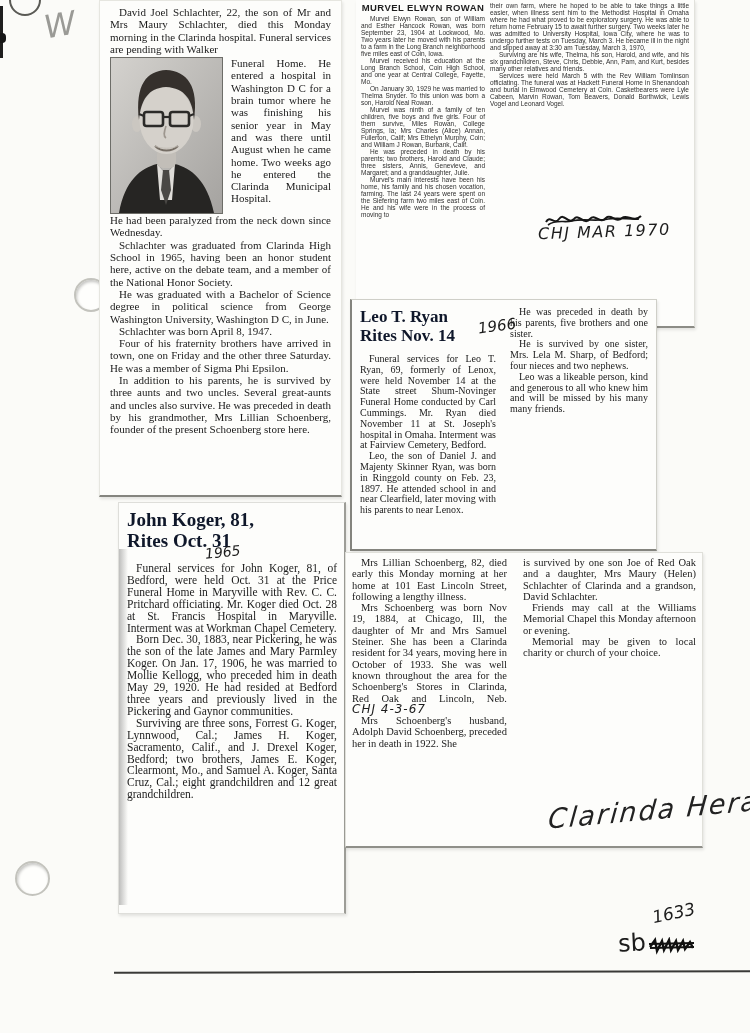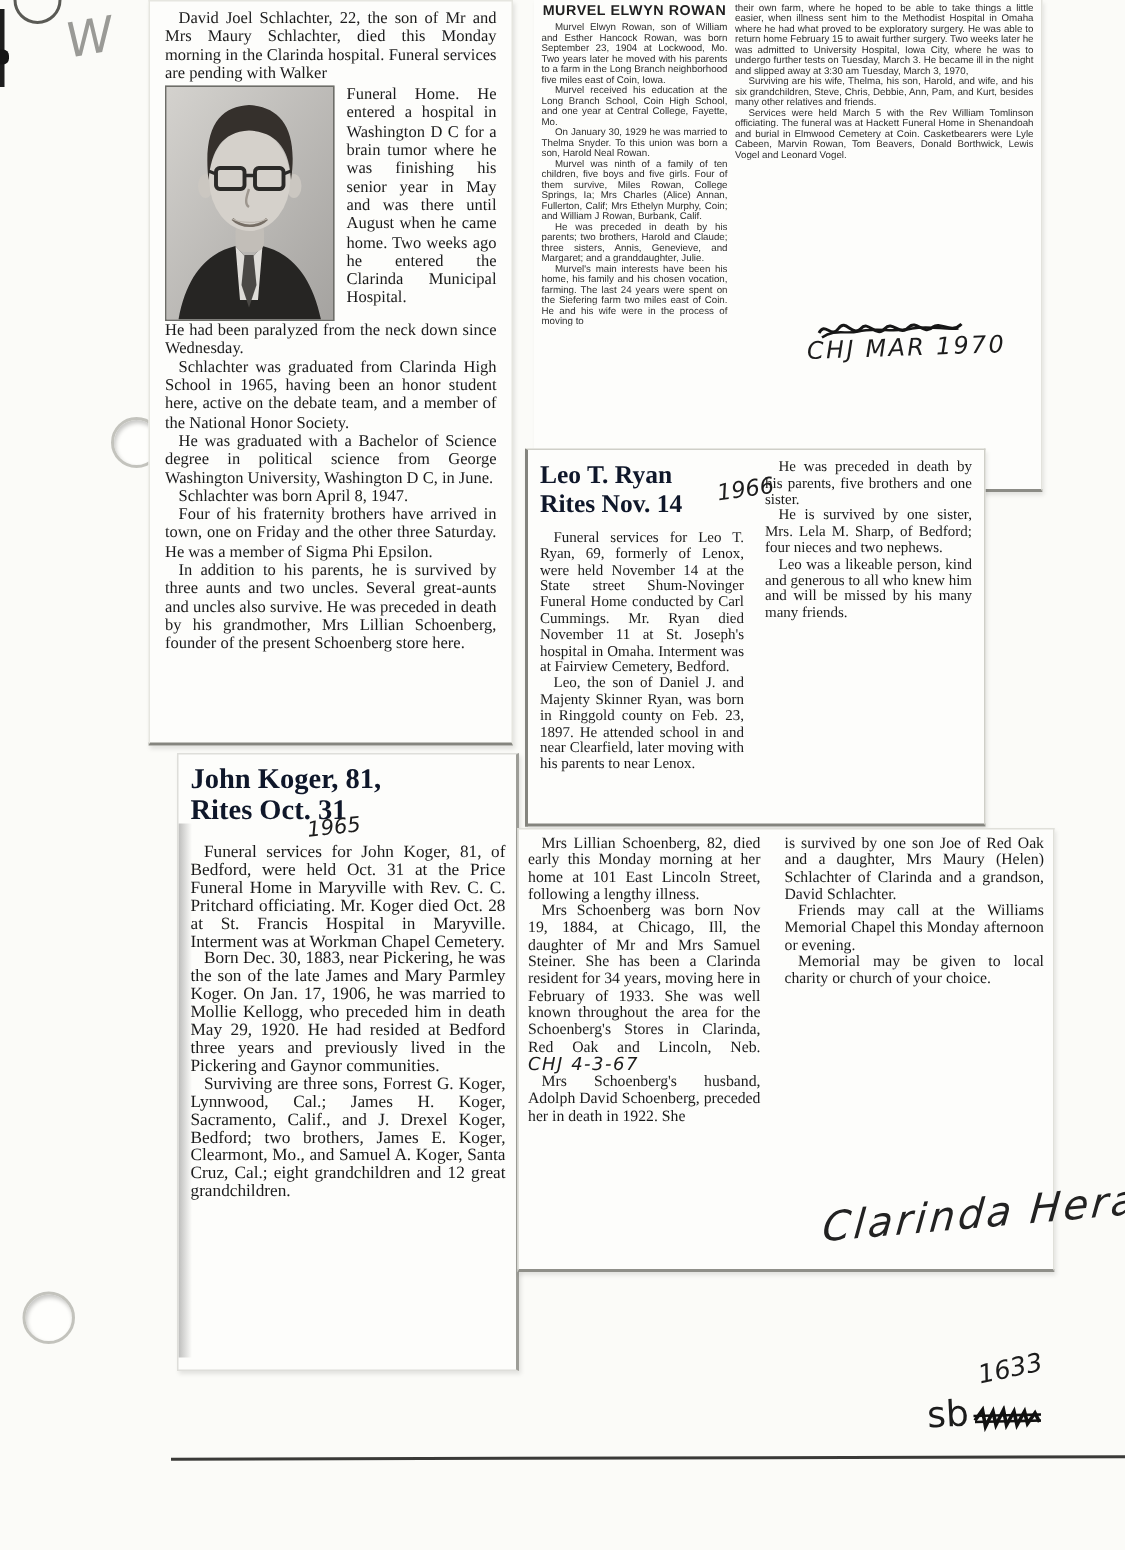--- a/index.html
+++ b/index.html
@@ -215,21 +215,21 @@
       <p class="p">Funeral services for John Koger, 81, of Bedford, were held Oct. 31 at the Price Funeral Home in Maryville with Rev. C. C. Pritchard officiating. Mr. Koger died Oct. 28 at St. Francis Hospital in Maryville. Interment was at Workman Chapel Cemetery.</p>
       <p class="p">Born Dec. 30, 1883, near Pickering, he was the son of the late James and Mary Parmley Koger. On Jan. 17, 1906, he was married to Mollie Kellogg, who preceded him in death May 29, 1920. He had resided at Bedford three years and previously lived in the Pickering and Gaynor communities.</p>
       <p class="p">Surviving are three sons, Forrest G. Koger, Lynnwood, Cal.; James H. Koger, Sacramento, Calif., and J. Drexel Koger, Bedford; two brothers, James E. Koger, Clearmont, Mo., and Samuel A. Koger, Santa Cruz, Cal.; eight grandchildren and 12 great grandchildren.</p>
     </div>
   </section>
 
   <section class="clip" id="clip-schoenberg">
     <div class="cols">
       <div class="col col1">
         <p class="p">Mrs Lillian Schoenberg, 82, died early this Monday morning at her home at 101 East Lincoln Street, following a lengthy illness.</p>
-        <p class="p"><span>Mrs Schoenberg was born Nov 19, 1884, at Chicago, Ill, the daughter of Mr and Mrs Samuel Steiner. She has been a Clarinda resident for 34 years, moving here in February of 1933. She was well known throughout the area for the Schoenberg's Stores in Clarinda, Red Oak and Lincoln, Neb.</span> <span class="hand hand-inline">CHJ 4-3-67</span></p>
+        <p class="p"><span>Mrs Schoenberg was born Nov 19, 1884, at Chicago, Ill, the daughter of Mr and Mrs Samuel Steiner. She has been a Clarinda resident for 34 years, moving here in October of 1933. She was well known throughout the area for the Schoenberg's Stores in Clarinda, Red Oak and Lincoln, Neb.</span> <span class="hand hand-inline">CHJ 4-3-67</span></p>
         <p class="p">Mrs Schoenberg's husband, Adolph David Schoenberg, preceded her in death in 1922. She</p>
       </div>
       <div class="col col2">
         <p class="p cont">is survived by one son Joe of Red Oak and a daughter, Mrs Maury (Helen) Schlachter of Clarinda and a grandson, David Schlachter.</p>
         <p class="p">Friends may call at the Williams Memorial Chapel this Monday afternoon or evening.</p>
         <p class="p">Memorial may be given to local charity or church of your choice.</p>
       </div>
     </div>
   </section>
 

